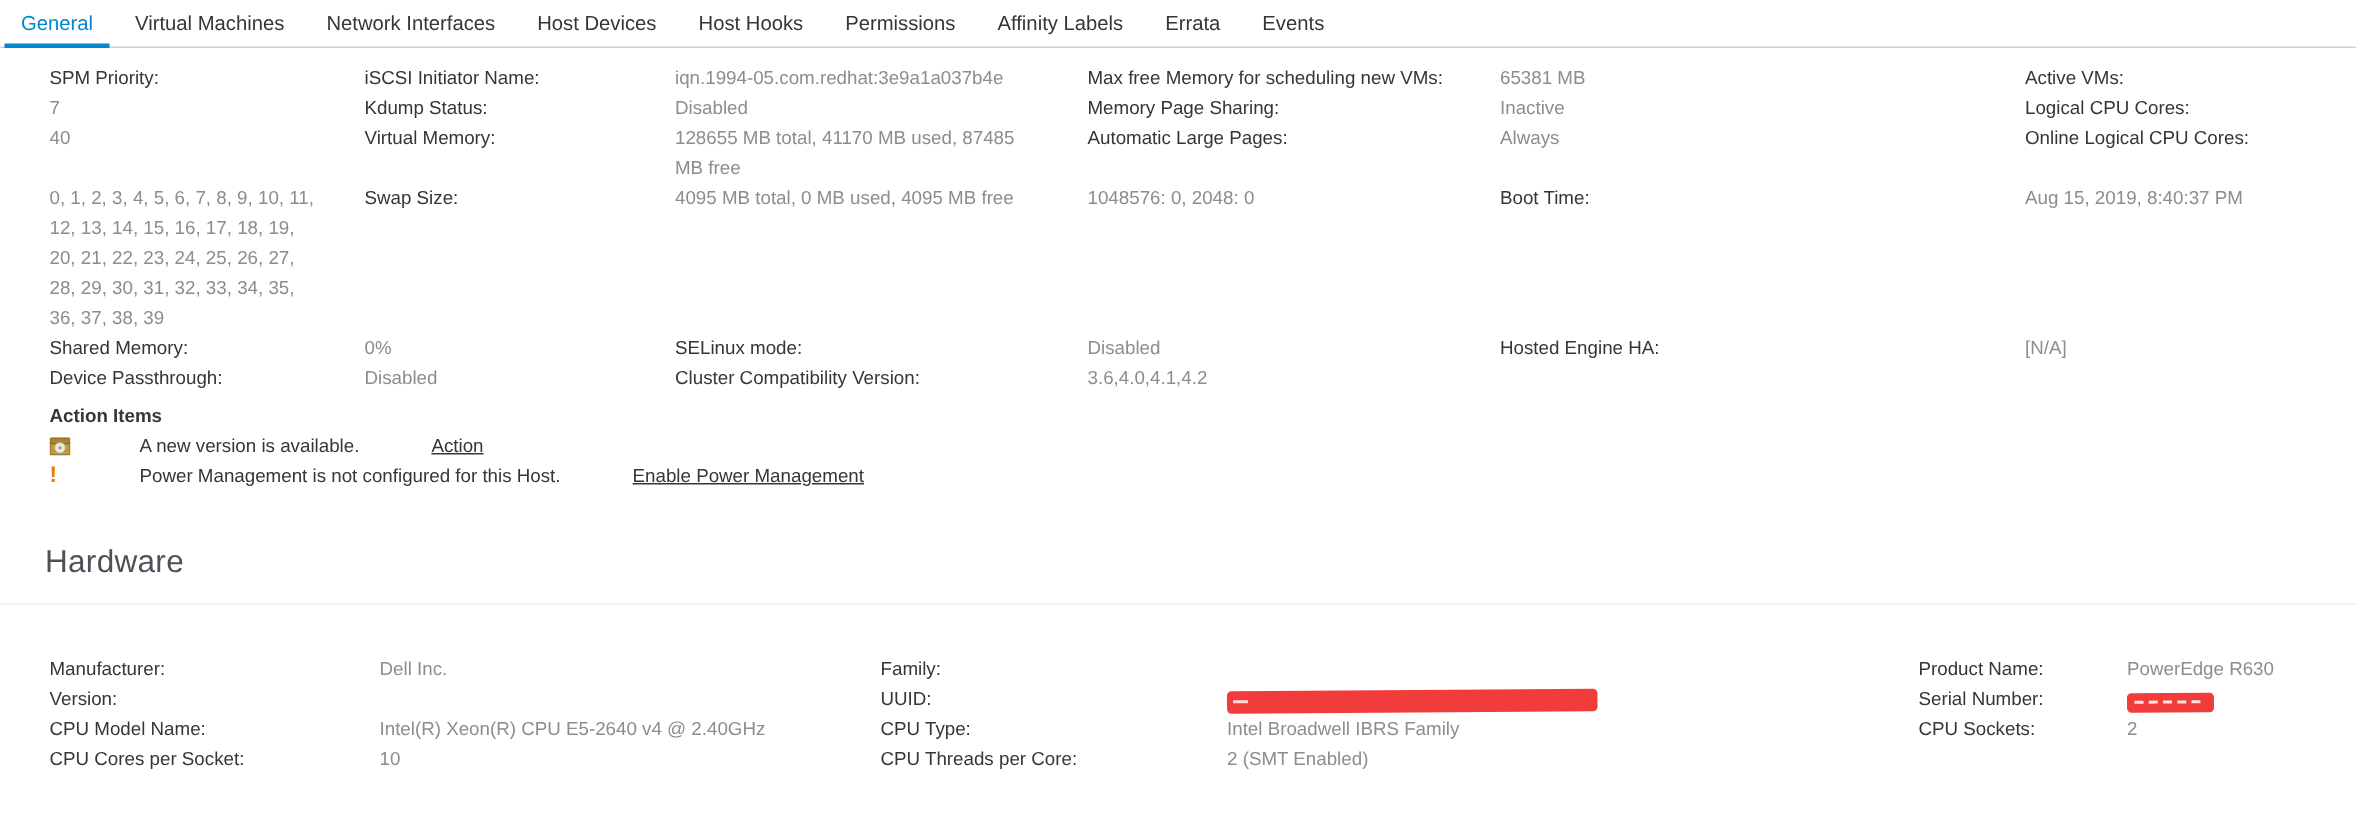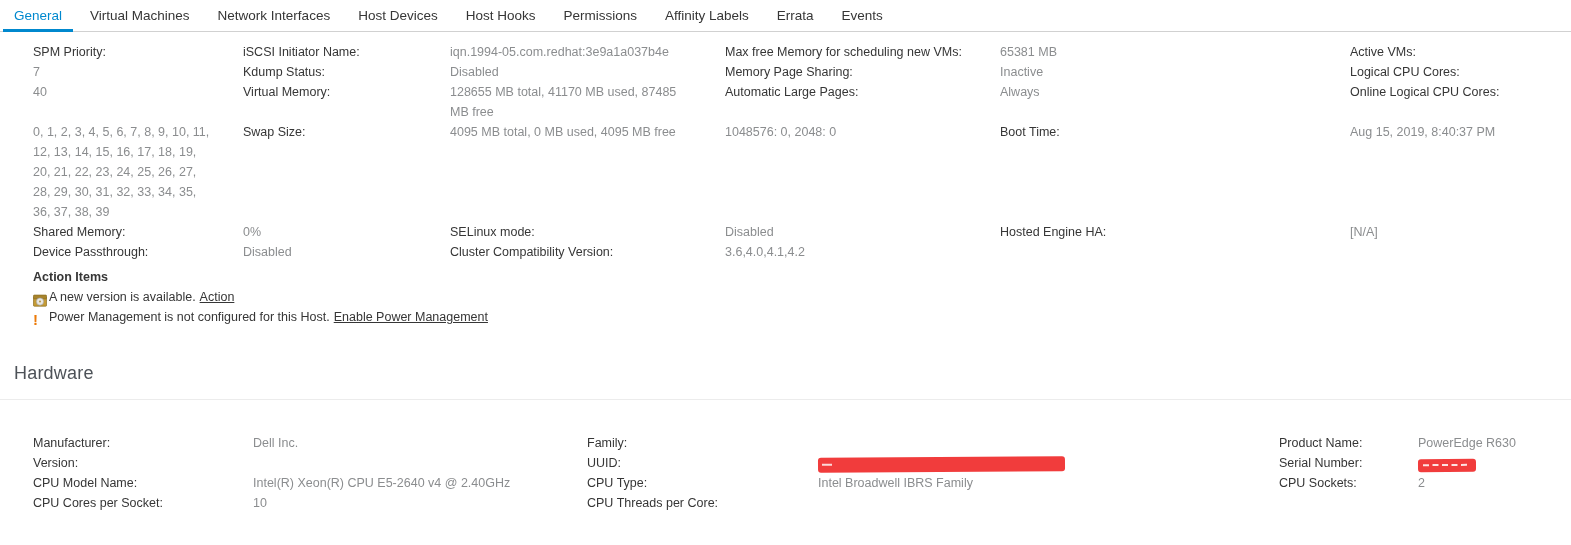--- a/index.html
+++ b/index.html
@@ -36,30 +36,30 @@
     grid-template-columns:210px 207px 275px 275px 350px 1fr;
     align-items:start;
     padding:10px 16px 0 33px;
     line-height:20px;
   }
   .lbl{color:var(--label-text);}
   .val{color:var(--value-text);white-space:pre-line;}
   
   .action-items{padding:5px 0 0 33px;line-height:20px;}
   .action-title{font-weight:bold;color:var(--label-text);}
-  .action-row{display:flex;align-items:flex-end;}
+  .action-row{display:flex;align-items:center;gap:44px;}
   .action-row .txt{color:var(--label-text);}
   .action-row a{color:var(--label-text);text-decoration:underline;margin-left:4px;}
   .icon-wrap{width:16px;display:inline-flex;justify-content:flex-start;align-items:center;}
   .excl{color:var(--warning);font-weight:bold;font-size:15px;line-height:14px;}
   .excl::before{content:"!";}
   
   .hw-title{
-    font-size:18px;font-weight:300;color:#4d5258;
-    margin:36px 0 0 14px;letter-spacing:.2px;
+    font-size:21px;font-weight:300;color:#4d5258;
+    margin:36px 0 0 30px;letter-spacing:.2px;
   }
   .hw-sep{border:none;border-top:1px solid #ececec;margin-top:15px;}
   .hw-grid{
     display:grid;
     grid-template-columns:220px 334px 231px 461px 139px 1fr;
     align-items:start;
     padding:33px 0 0 33px;
     line-height:20px;
   }
   
@@ -187,15 +187,16 @@
   <div class="lbl">CPU Model Name:</div>
   <div class="val">Intel(R) Xeon(R) CPU E5-2640 v4 @ 2.40GHz</div>
   <div class="lbl">CPU Type:</div>
   <div class="val">Intel Broadwell IBRS Family</div>
   <div class="lbl">CPU Sockets:</div>
   <div class="val">2</div>
 
   <div class="lbl">CPU Cores per Socket:</div>
   <div class="val">10</div>
   <div class="lbl">CPU Threads per Core:</div>
+  <div class="val">2 (SMT Enabled)</div>
   <div class="lbl"></div>
   <div class="val"></div>
 </div>
 
 </body></html>

